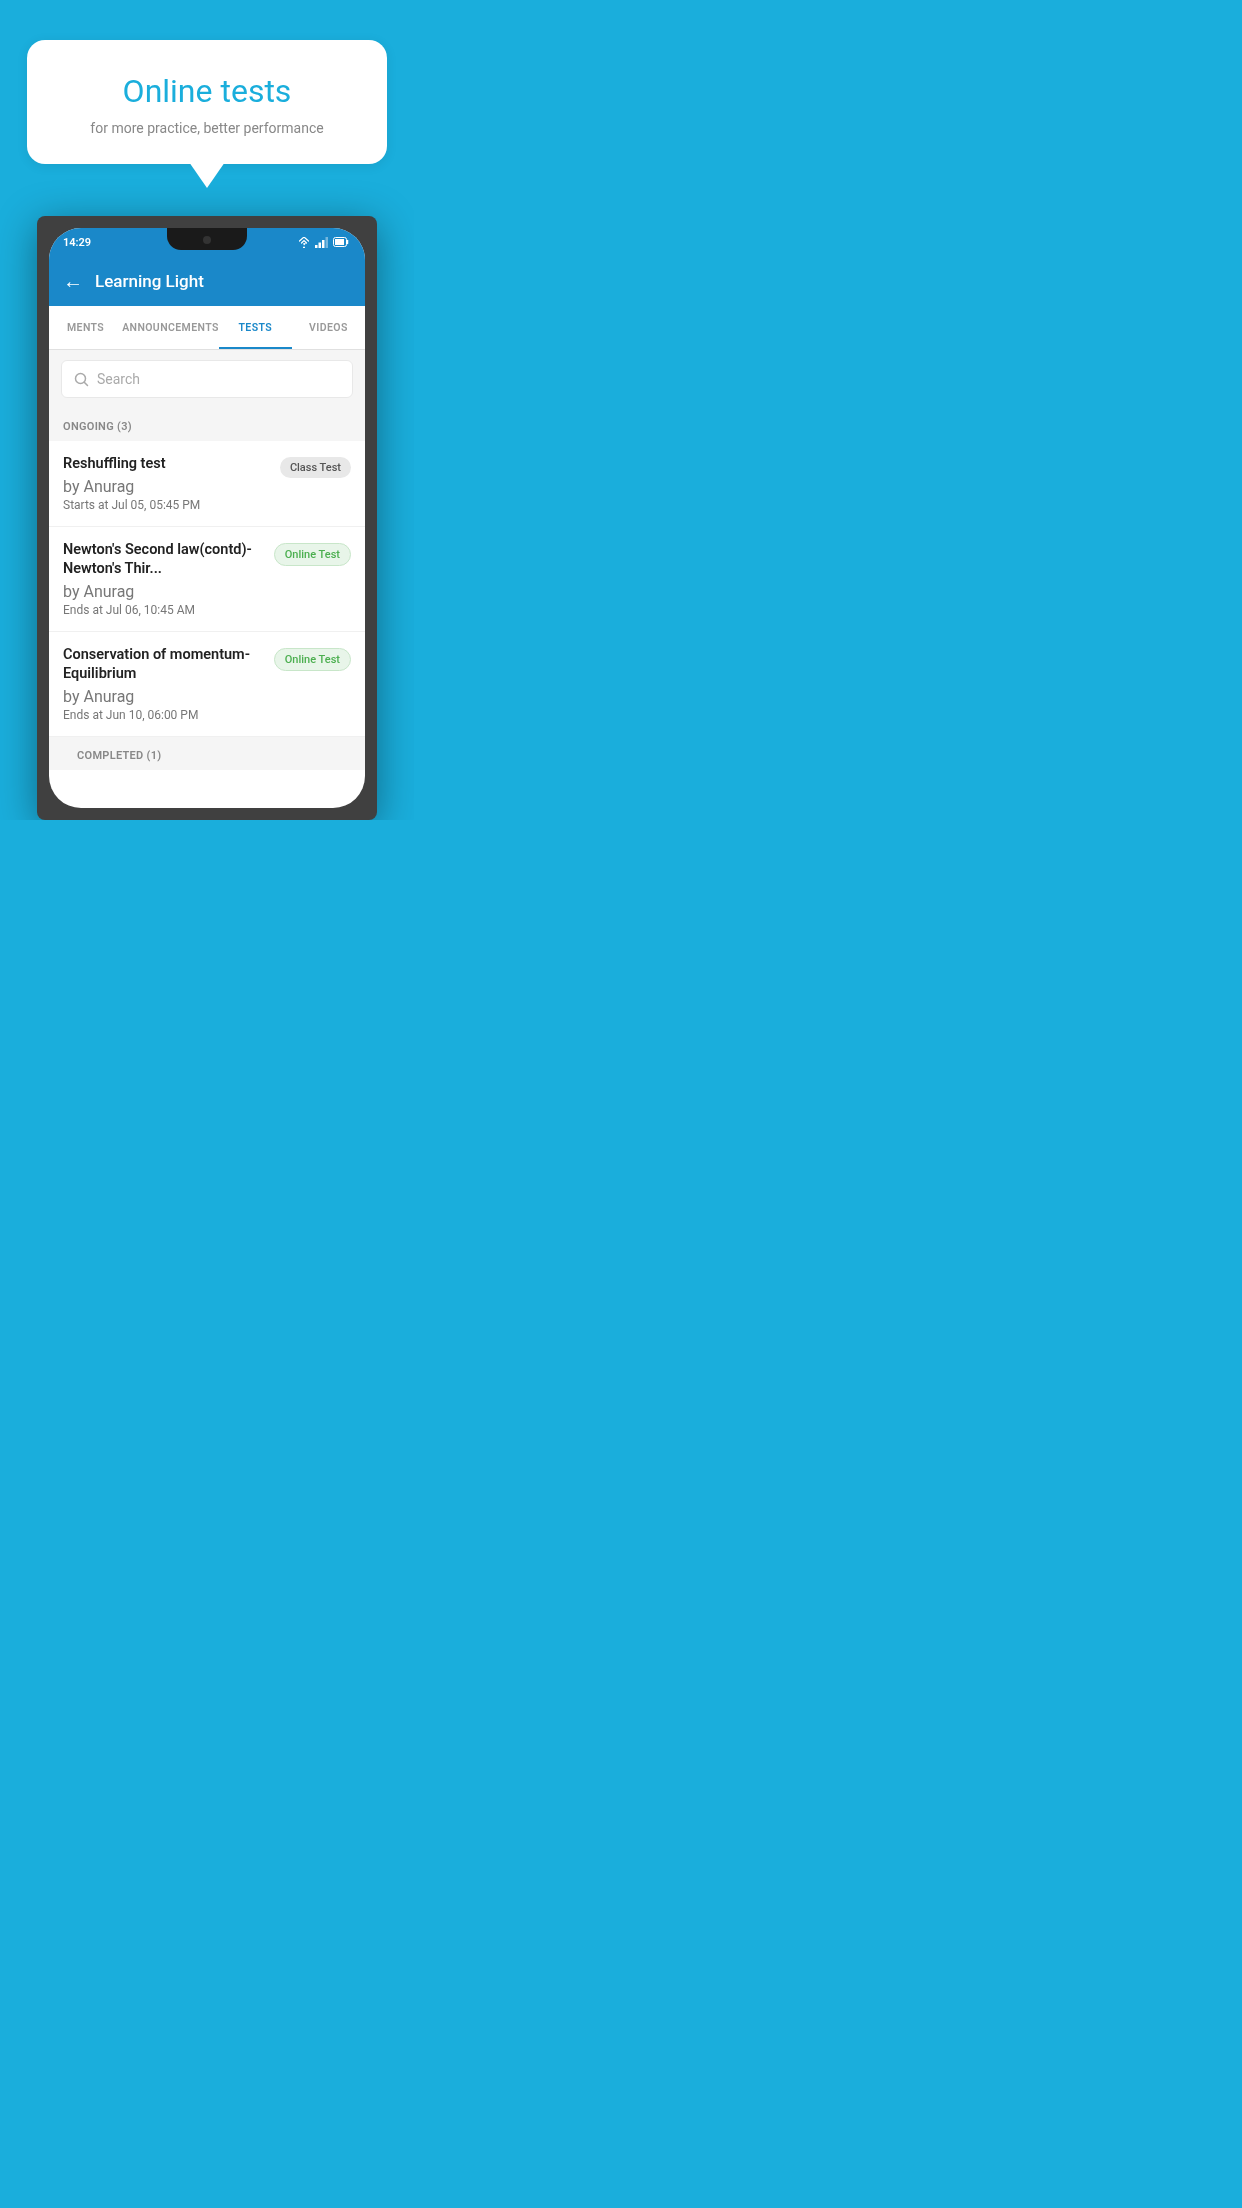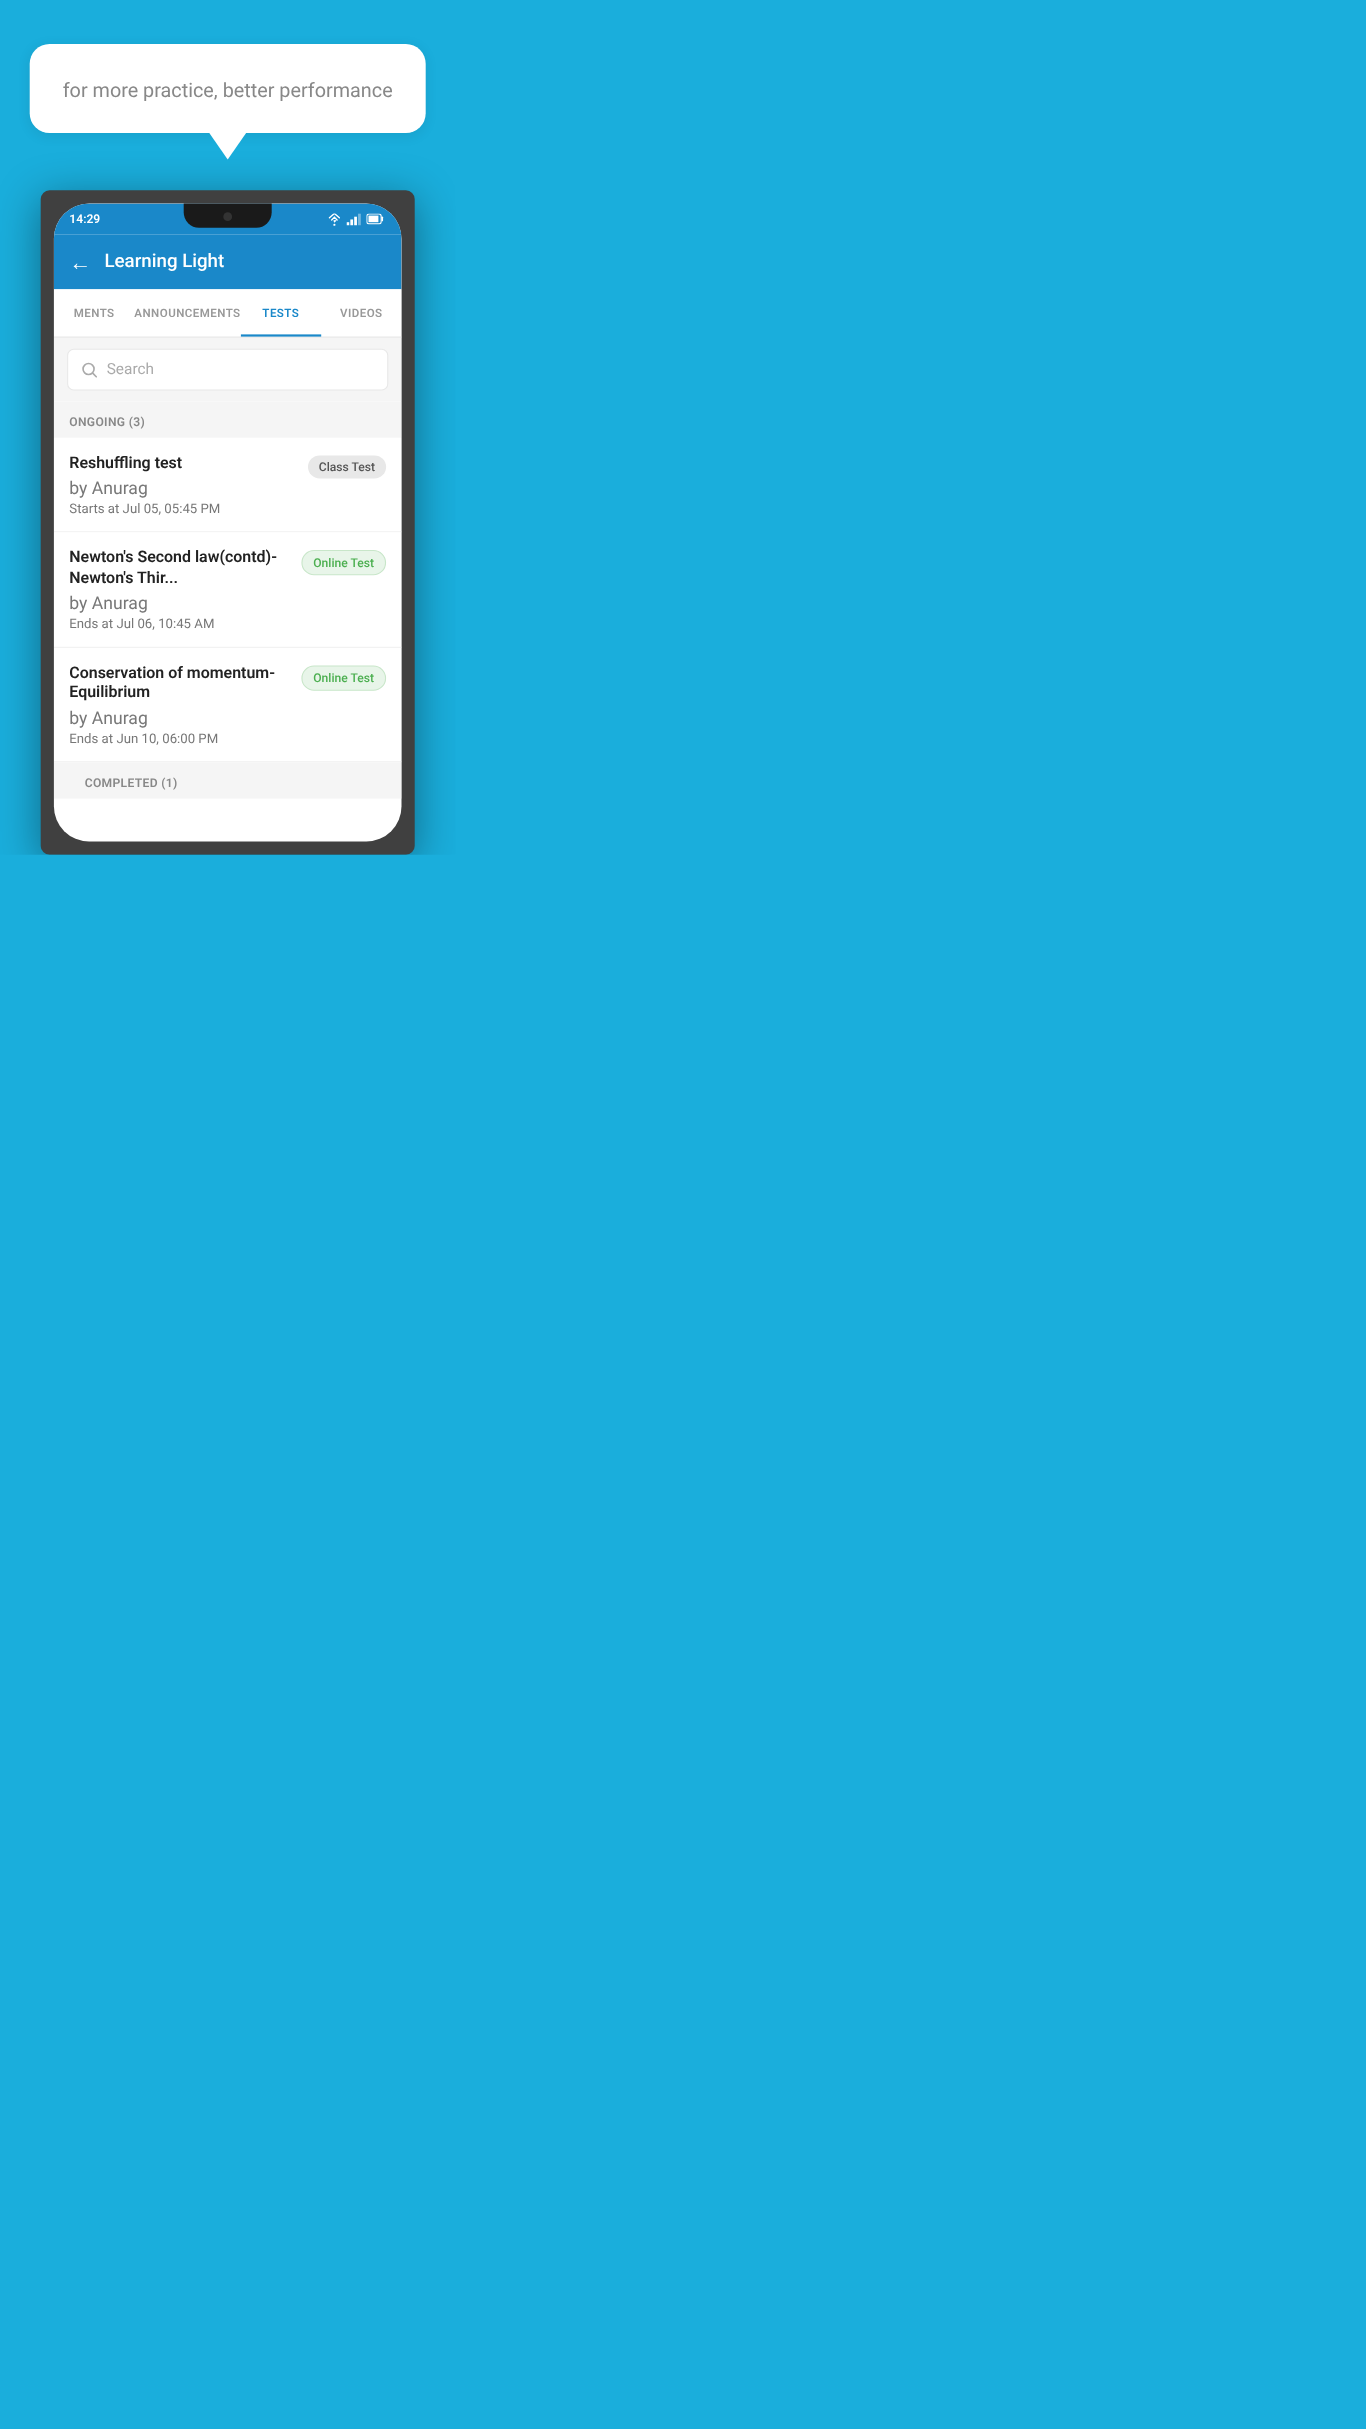--- a/index.html
+++ b/index.html
@@ -50,21 +50,21 @@
 
     .bubble-title {
       font-size: 32px;
       font-weight: 400;
       color: #1AAEDC;
       line-height: 1.2;
       margin-bottom: 10px;
     }
 
     .bubble-subtitle {
-      font-size: 18px;
+      font-size: 14px;
       color: #888;
       font-weight: 400;
     }
 
     
     .phone-wrapper {
       margin-top: 52px;
       width: 340px;
       position: relative;
     }
@@ -290,20 +290,21 @@
       color: #888;
       font-weight: 600;
       letter-spacing: 0.3px;
     }
   </style>
 </head>
 <body>
 
 <div class="bubble-section">
   <div class="speech-bubble">
+    <div class="bubble-title">Online tests</div>
     <div class="bubble-subtitle">for more practice, better performance</div>
   </div>
 </div>
 
 <div class="phone-wrapper">
   <div class="phone-frame">
     <div class="phone-notch">
       <div class="phone-notch-camera"></div>
     </div>
     <div class="phone-screen">

